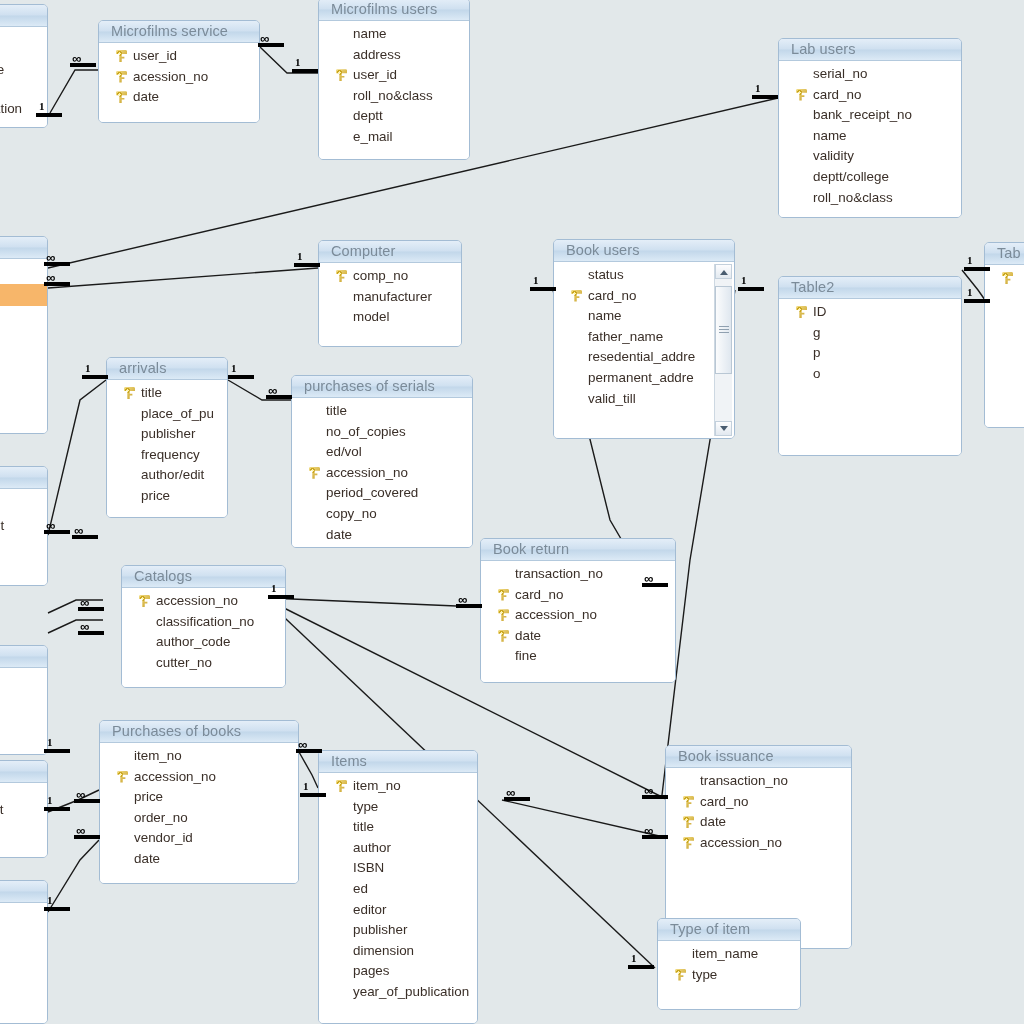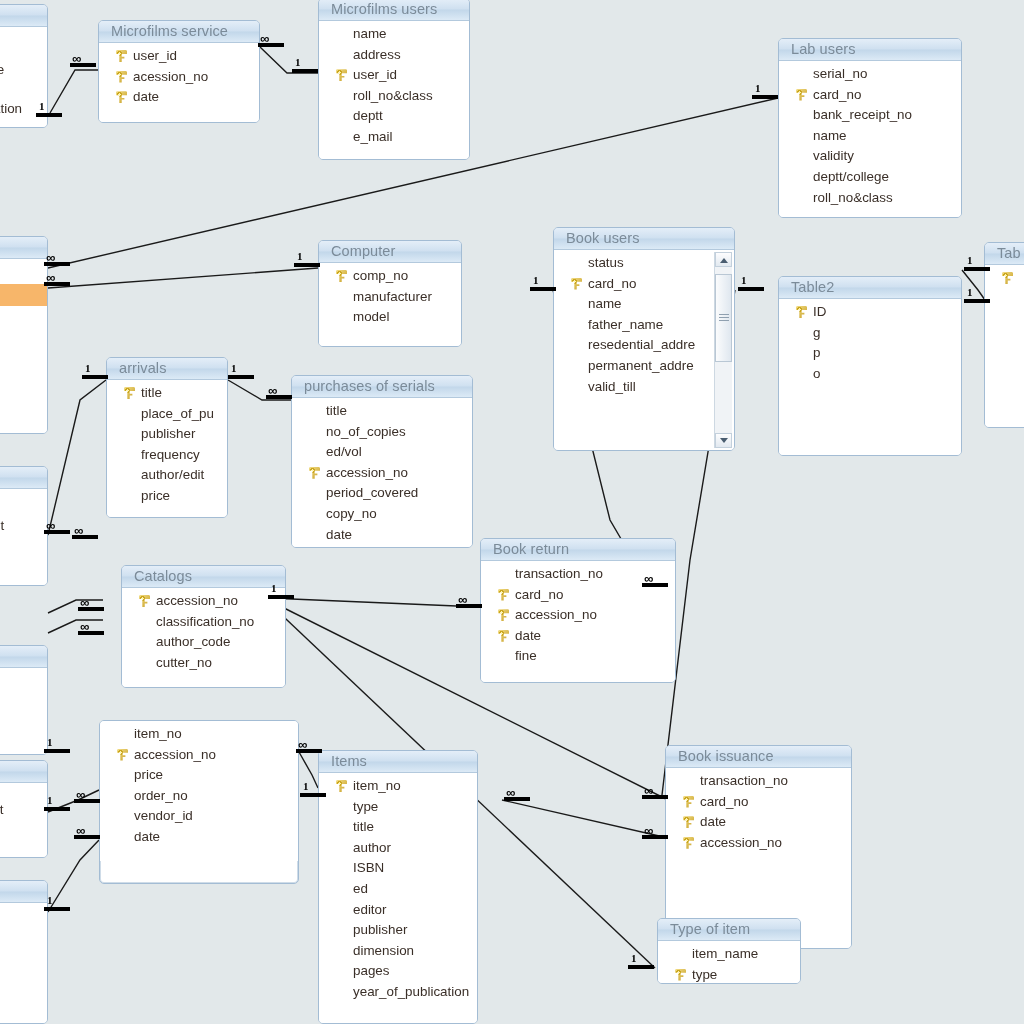--- a/index.html
+++ b/index.html
@@ -397,21 +397,21 @@
 
   <div class="tbl" style="left:318px;top:240px;width:144px;height:107px">
     <div class="hdr">Computer</div>
     <div class="body">
       <div class="fld pk">comp_no</div>
       <div class="fld">manufacturer</div>
       <div class="fld">model</div>
     </div>
   </div>
 
-  <div class="tbl" style="left:553px;top:227px;width:182px;height:224px">
+  <div class="tbl" style="left:553px;top:239px;width:182px;height:200px">
     <div class="hdr">Book users</div>
     <div class="body">
       <div class="fld">status</div>
       <div class="fld pk">card_no</div>
       <div class="fld">name</div>
       <div class="fld">father_name</div>
       <div class="fld">resedential_addre</div>
       <div class="fld">permanent_addre</div>
       <div class="fld">valid_till</div>
       <div class="vscroll">
@@ -472,20 +472,21 @@
     <div class="body">
       <div class="fld">transaction_no</div>
       <div class="fld pk">card_no</div>
       <div class="fld pk">accession_no</div>
       <div class="fld pk">date</div>
       <div class="fld">fine</div>
     </div>
   </div>
 
   <div class="tbl" style="left:99px;top:720px;width:200px;height:164px">
+    <div class="hdr">Purchases of books</div>
     <div class="body">
       <div class="fld">item_no</div>
       <div class="fld pk">accession_no</div>
       <div class="fld">price</div>
       <div class="fld">order_no</div>
       <div class="fld">vendor_id</div>
       <div class="fld">date</div>
     </div>
   </div>
 
@@ -509,21 +510,21 @@
   <div class="tbl" style="left:665px;top:745px;width:187px;height:204px">
     <div class="hdr">Book issuance</div>
     <div class="body">
       <div class="fld">transaction_no</div>
       <div class="fld pk">card_no</div>
       <div class="fld pk">date</div>
       <div class="fld pk">accession_no</div>
     </div>
   </div>
 
-  <div class="tbl" style="left:657px;top:918px;width:144px;height:66px">
+  <div class="tbl" style="left:657px;top:918px;width:144px;height:92px">
     <div class="hdr">Type of item</div>
     <div class="body">
       <div class="fld">item_name</div>
       <div class="fld pk">type</div>
     </div>
   </div>
 
 </div>
 
 </body></html>

